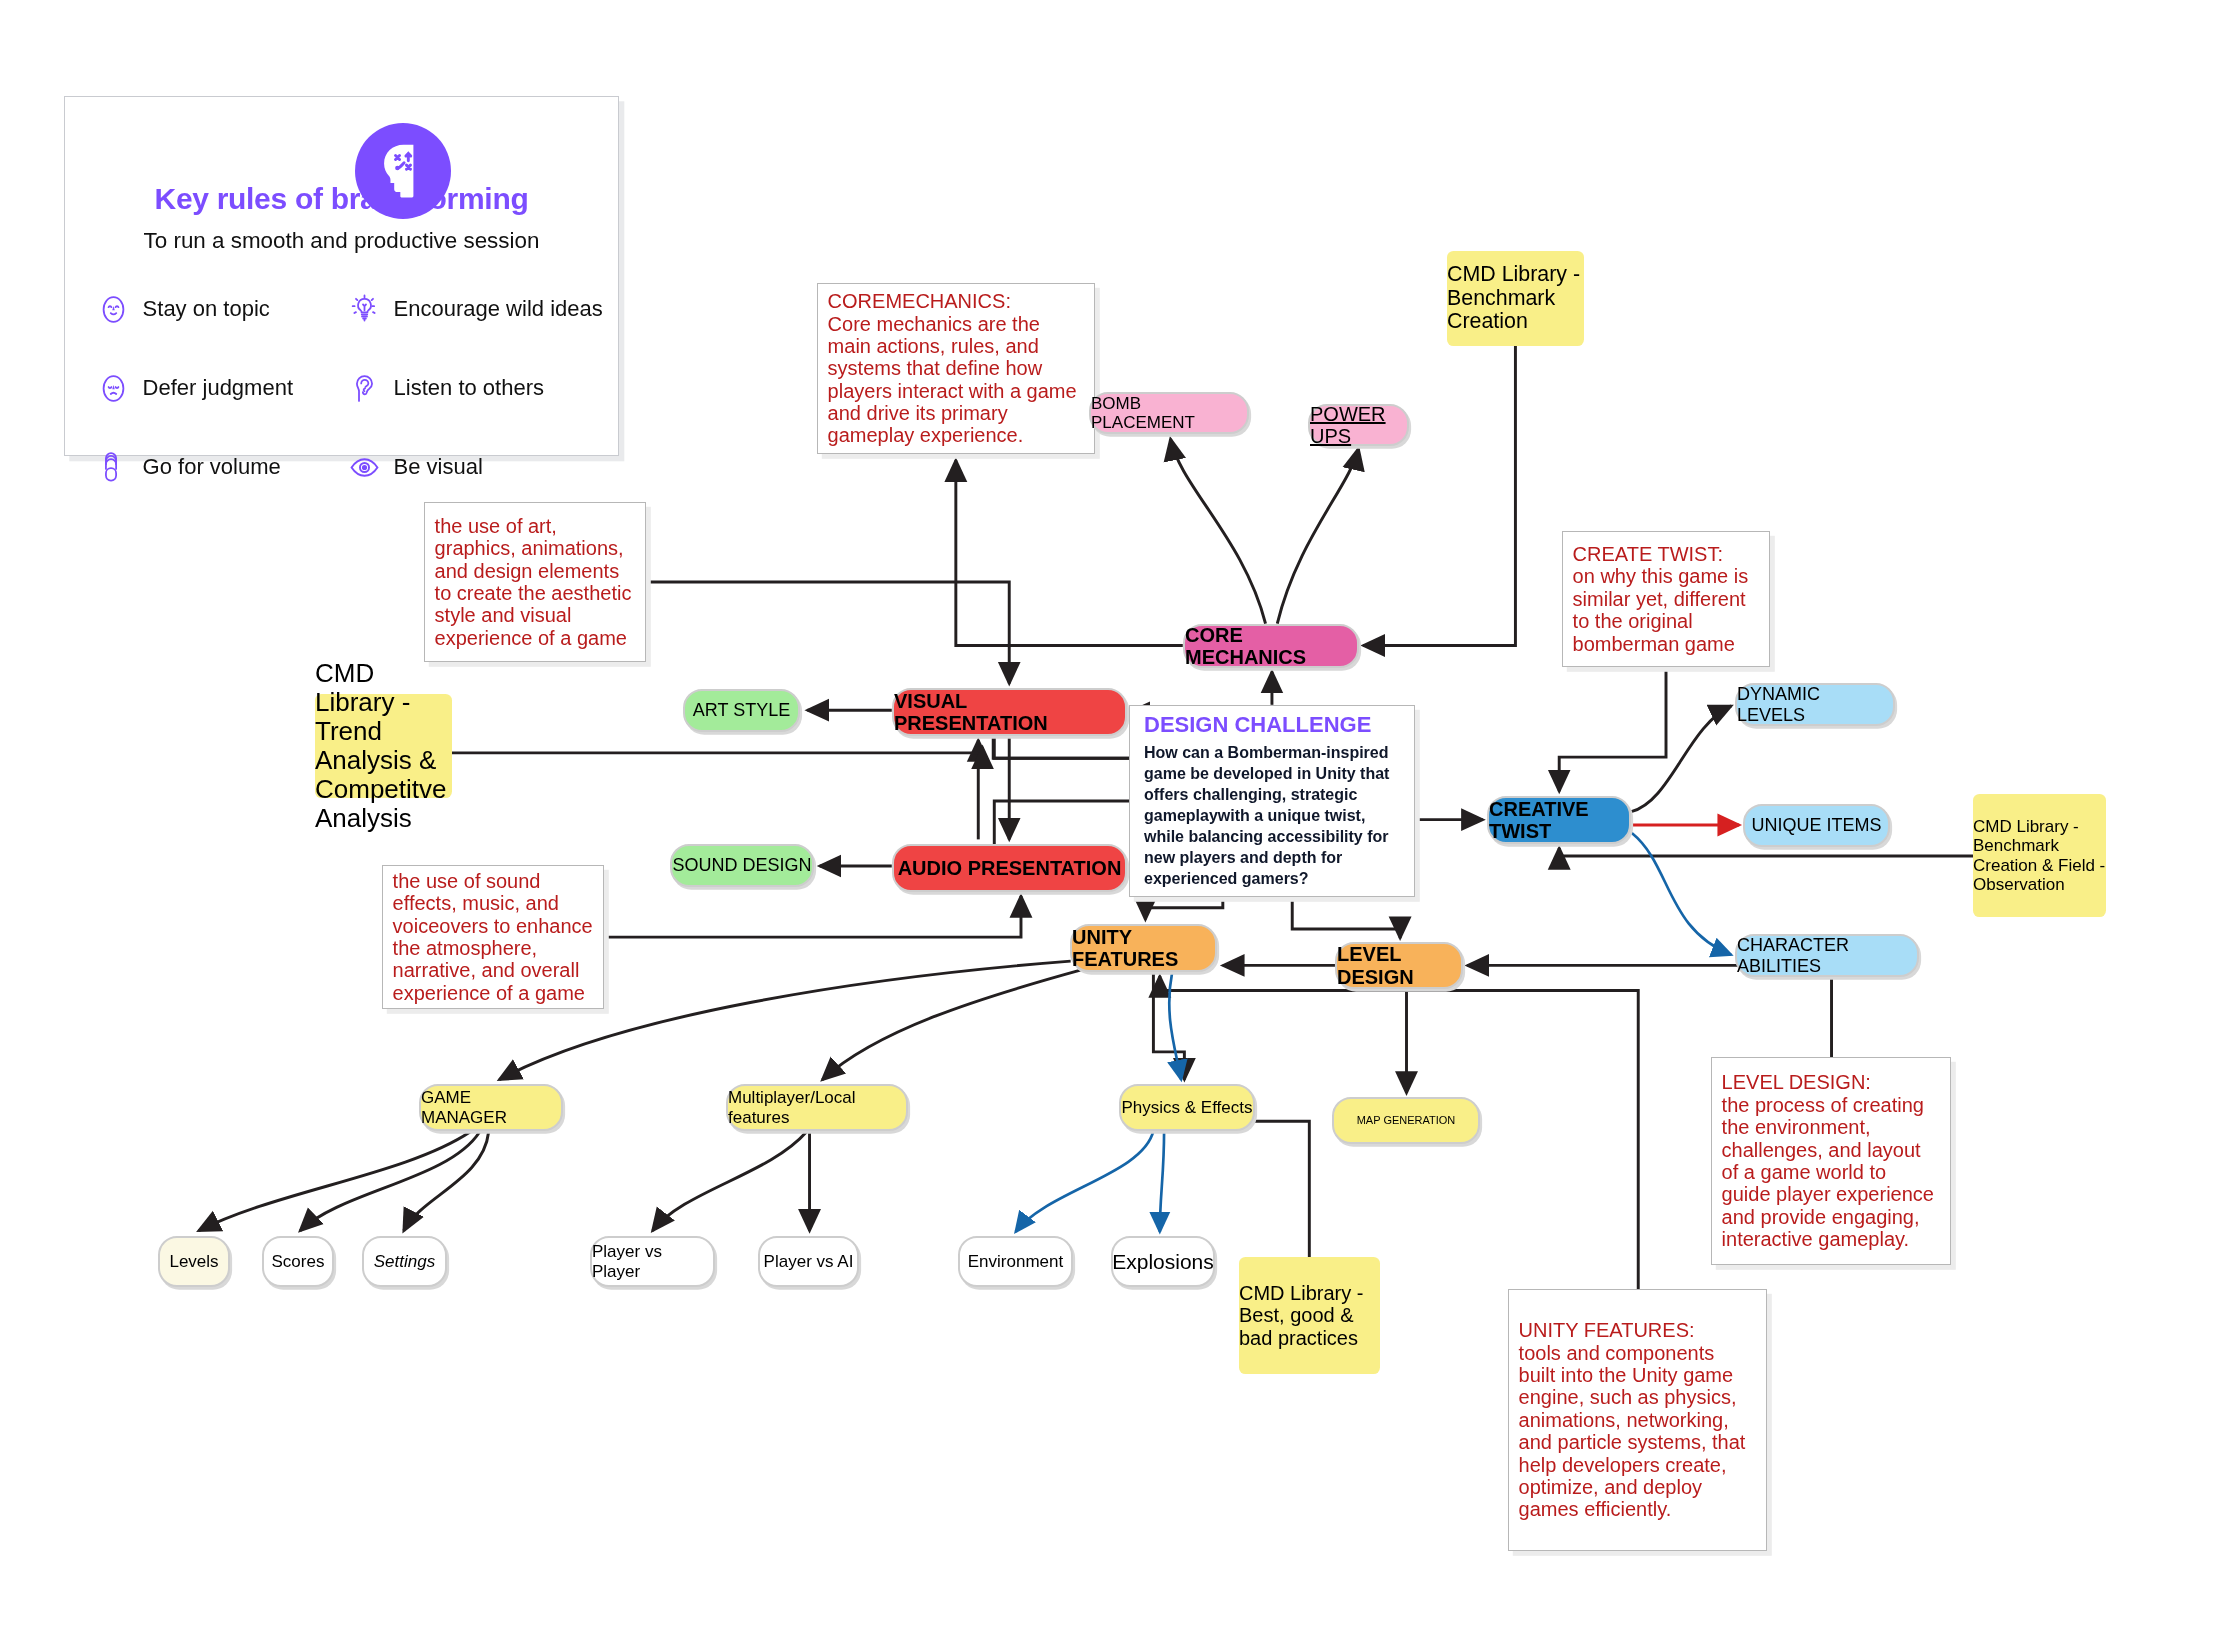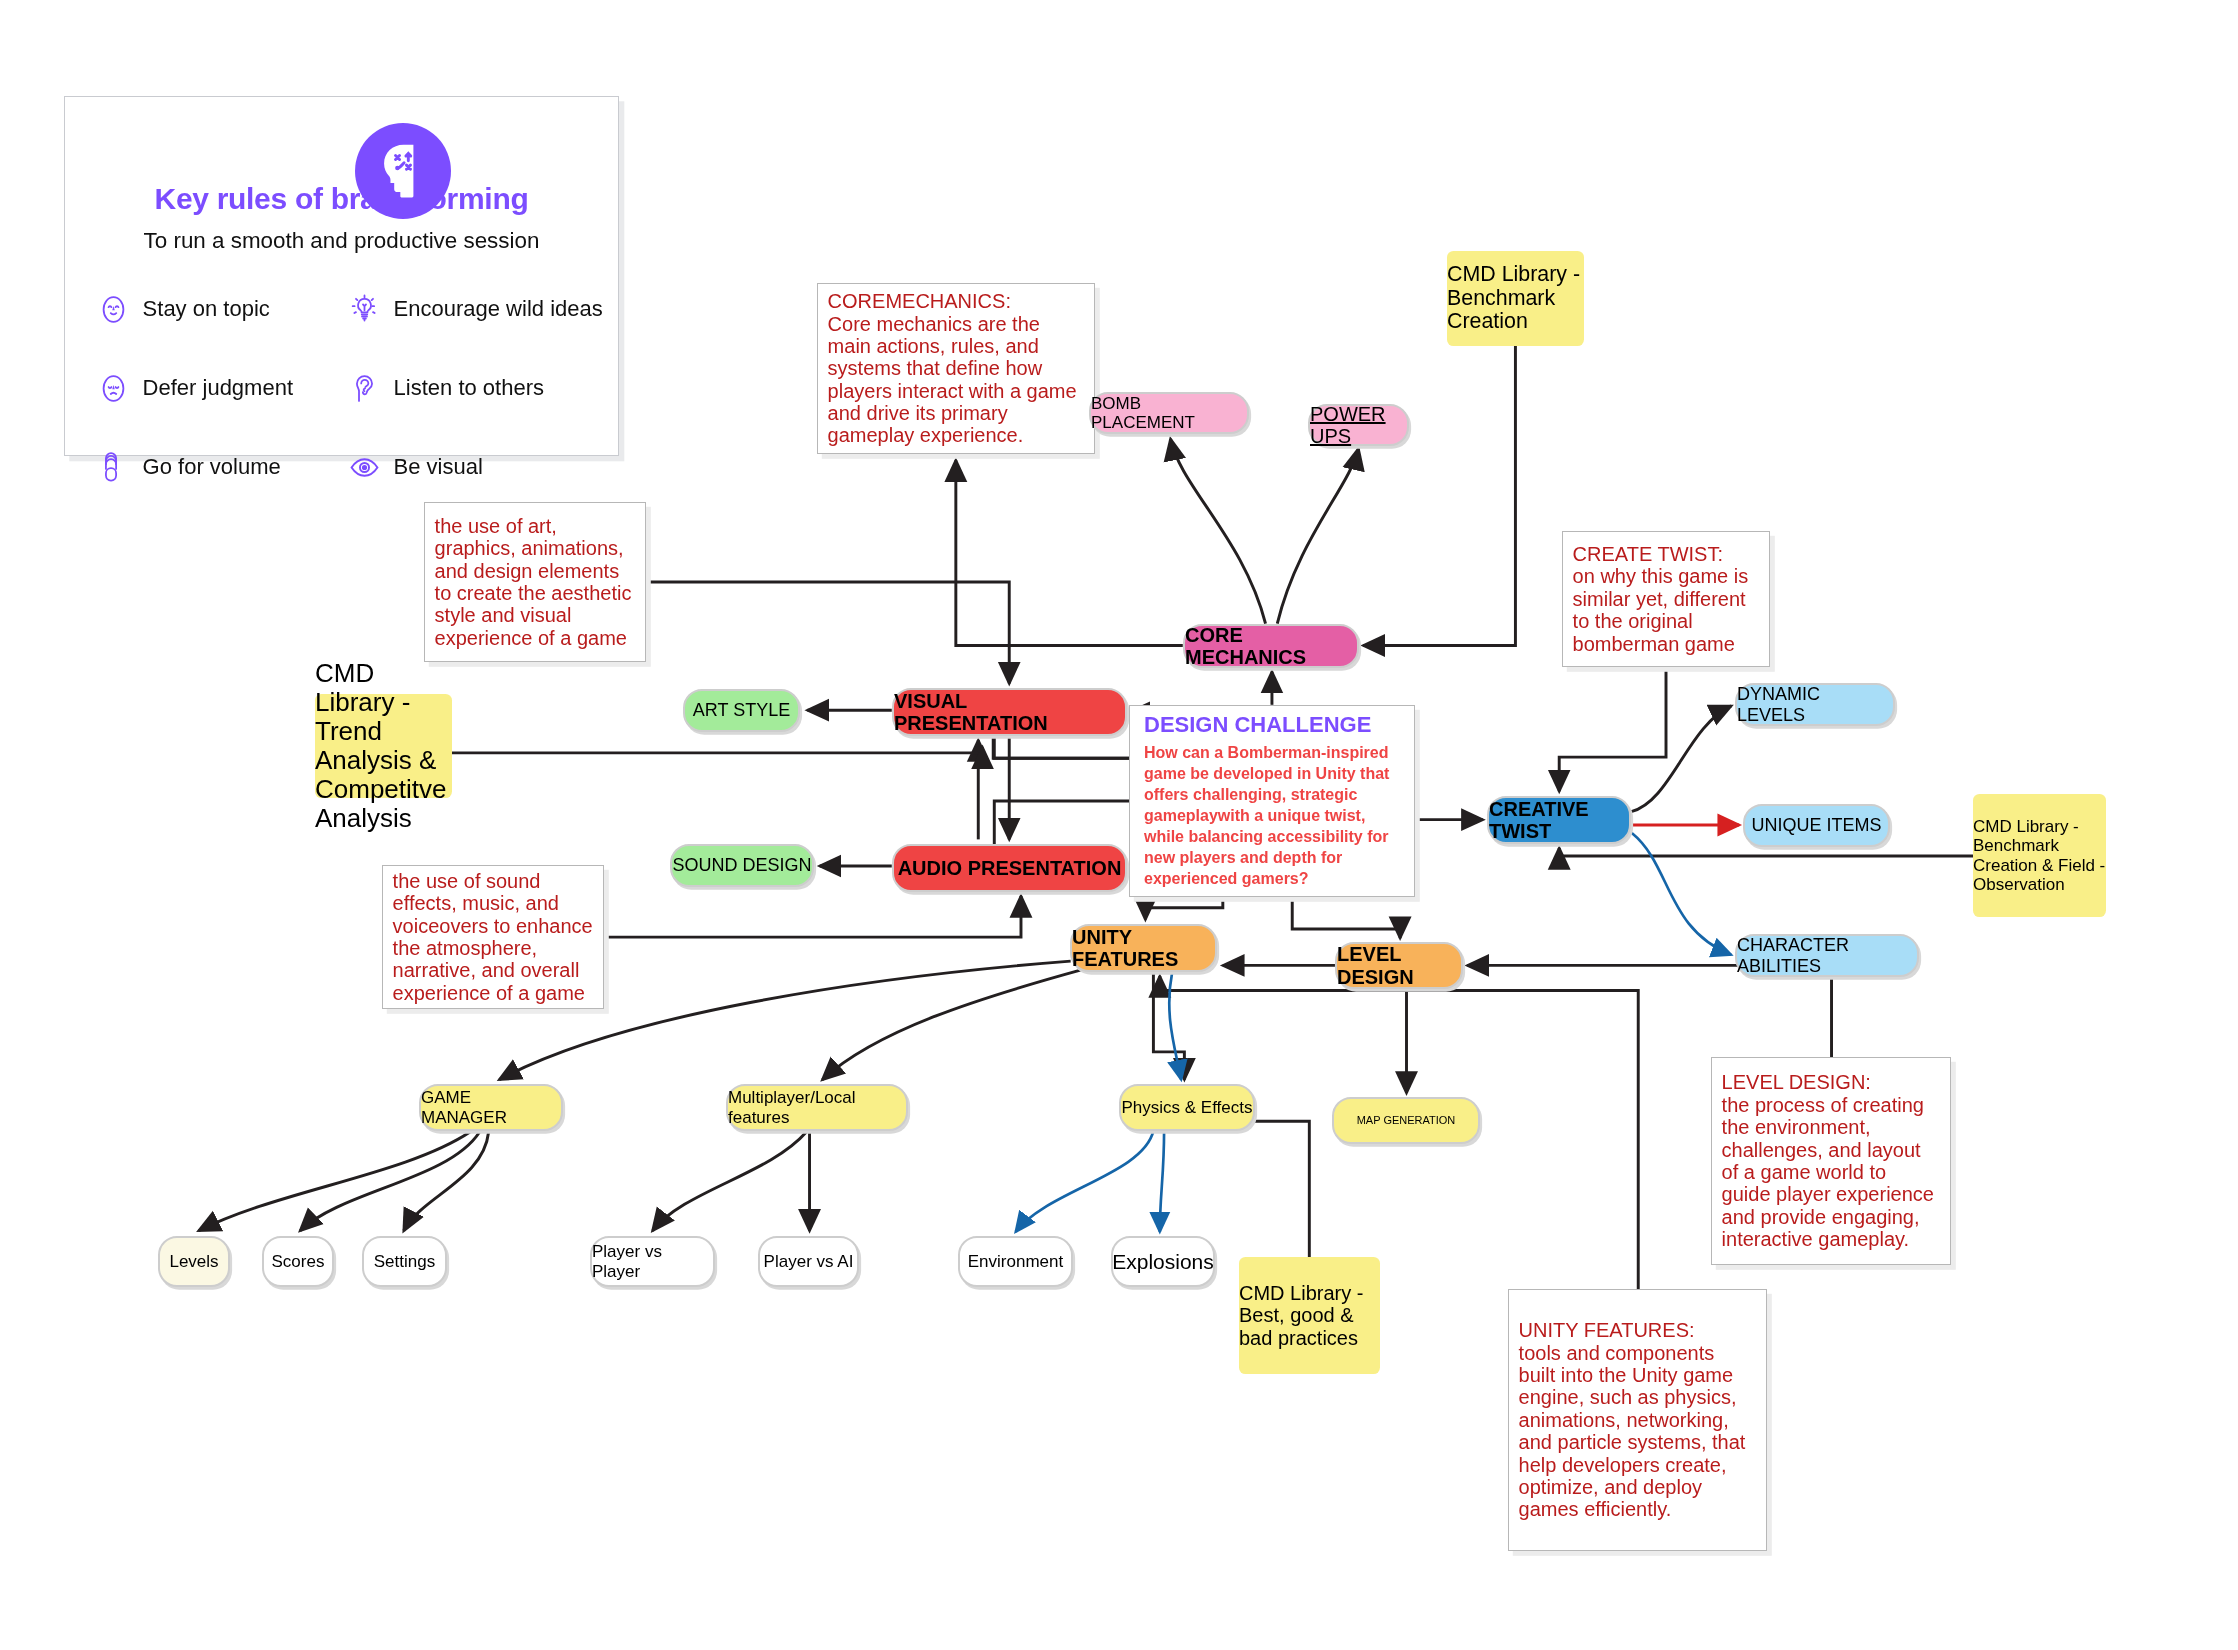--- a/index.html
+++ b/index.html
@@ -66,21 +66,21 @@
   #n-audio{left:892px;top:844px;width:235px;height:48px;font-size:20px;}
   #n-unity{left:1070px;top:924px;width:147px;height:48px;font-size:20px;}
   #n-level{left:1335px;top:942px;width:128px;height:47px;font-size:20px;}
   #n-leveldef{left:1711px;top:1057px;width:240px;height:208px;}
   #n-gamemgr{left:419px;top:1084px;width:144px;height:47px;font-size:17px;}
   #n-multi{left:726px;top:1084px;width:182px;height:47px;font-size:17px;}
   #n-physics{left:1119px;top:1084px;width:136px;height:47px;font-size:17px;}
   #n-mapgen{left:1332px;top:1097px;width:148px;height:47px;font-size:11px;}
   #n-levels{left:158px;top:1236px;width:72px;height:51px;font-size:17px;}
   #n-scores{left:262px;top:1236px;width:72px;height:51px;font-size:17px;}
-  #n-settings{left:362px;top:1236px;width:85px;height:51px;font-size:17px;}
+  #n-settings{left:362px;top:1236px;width:85px;height:51px;font-size:17px;font-style:italic;}
   #n-pvp{left:590px;top:1236px;width:125px;height:51px;font-size:17px;}
   #n-pvai{left:758px;top:1236px;width:101px;height:51px;font-size:17px;}
   #n-env{left:958px;top:1236px;width:115px;height:51px;font-size:17px;}
   #n-expl{left:1111px;top:1236px;width:104px;height:51px;font-size:21px;}
   #n-cmd-best{left:1239px;top:1257px;width:141px;height:117px;font-size:20px;}
   #n-unitydef{left:1508px;top:1289px;width:259px;height:262px;}
 </style>
 </head>
 <body>
 
@@ -295,21 +295,21 @@
 
   <div id="n-artdef" class="node rect txtbox">the use of art, graphics, animations, and design elements to create the aesthetic style and visual experience of a game</div>
 
   <div id="n-artstyle" class="node pill c-greenlt">ART STYLE</div>
   <div id="n-visual" class="node pill c-green t-bold">VISUAL PRESENTATION</div>
   <div id="n-cmd-trend" class="node note sq">CMD Library  -Trend Analysis &amp; Competitve Analysis</div>
 
   <div id="n-design" class="node rect">
     <div style="padding:10.7px 14px;">
       <div style="color:#7c4dff;font-size:22px;font-weight:bold;margin-bottom:4.3px;">DESIGN CHALLENGE</div>
-      <div style="font-size:16px;font-weight:bold;color:#ef4444;line-height:1.32;">How can a Bomberman-inspired game be developed in Unity that offers challenging, strategic gameplaywith a unique twist, while balancing accessibility for new players and depth for experienced gamers?</div>
+      <div style="font-size:16px;font-weight:bold;color:#0f172a;line-height:1.32;">How can a Bomberman-inspired game be developed in Unity that offers challenging, strategic gameplaywith a unique twist, while balancing accessibility for new players and depth for experienced gamers?</div>
     </div>
   </div>
 
   <div id="n-creative" class="node pill c-blue t-bold">CREATIVE TWIST</div>
   <div id="n-dynamic" class="node pill c-bluelt">DYNAMIC LEVELS</div>
   <div id="n-unique" class="node pill c-bluelt">UNIQUE ITEMS</div>
   <div id="n-charab" class="node pill c-bluelt">CHARACTER ABILITIES</div>
   <div id="n-cmd-field" class="node note sq">CMD Library  - Benchmark Creation &amp; Field - Observation</div>
 
   <div id="n-sounddef" class="node rect txtbox">the use of sound effects, music, and voiceovers to enhance the atmosphere, narrative, and overall experience of a game</div>

